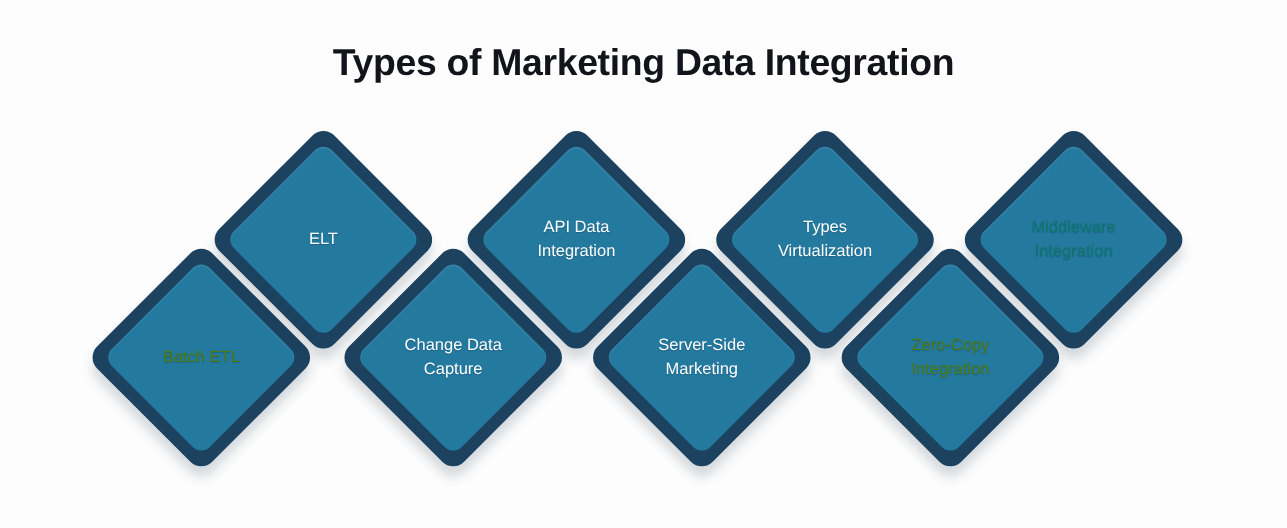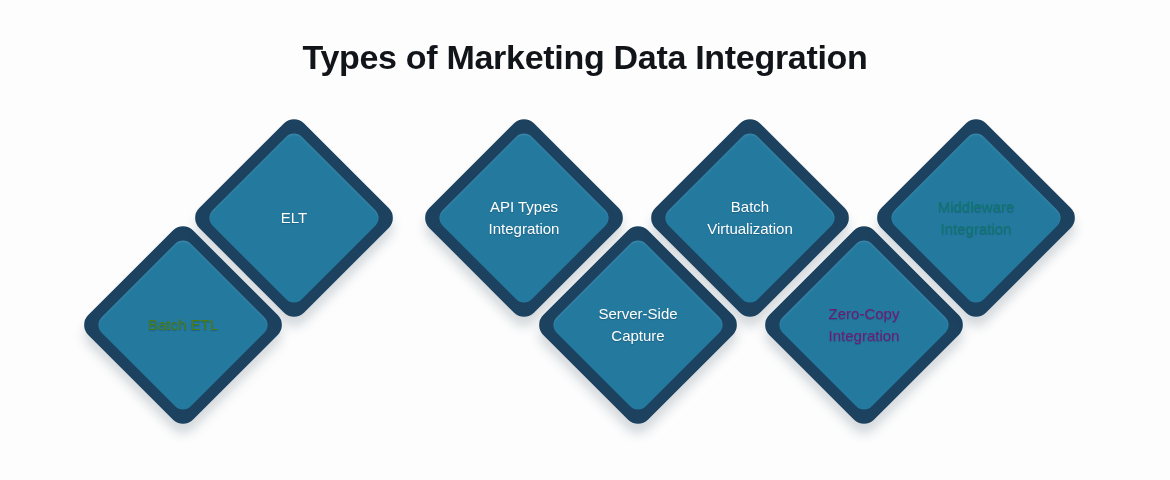--- a/index.html
+++ b/index.html
@@ -110,42 +110,48 @@
       <div class="diamond" style="left: 183px; top: 325px;">
         <div class="d-outer" style="background: rgb(28, 66, 96);"></div>
         <div class="d-inner" style="background: rgb(36, 121, 159);"></div>
         <div class="d-label" style="color: #4d7c0f;">Batch ETL</div>
       </div>
       <div class="diamond" style="left: 294px; top: 218px;">
         <div class="d-outer" style="background: rgb(28, 66, 96);"></div>
         <div class="d-inner" style="background: rgb(36, 121, 159);"></div>
         <div class="d-label" style="color: rgb(255, 255, 255);">ELT</div>
       </div>
+      <div class="diamond" style="left: 412px; top: 325px;">
+        <div class="d-outer" style="background: rgb(28, 66, 96);"></div>
+        <div class="d-inner" style="background: rgb(36, 121, 159);"></div>
+        <div class="d-label" style="color: rgb(255, 255, 255);">Change Data
+Capture</div>
+      </div>
       <div class="diamond" style="left: 524px; top: 218px;">
         <div class="d-outer" style="background: rgb(28, 66, 96);"></div>
         <div class="d-inner" style="background: rgb(36, 121, 159);"></div>
-        <div class="d-label" style="color: rgb(255, 255, 255);">API Types
+        <div class="d-label" style="color: rgb(255, 255, 255);">API Data
 Integration</div>
       </div>
       <div class="diamond" style="left: 638px; top: 325px;">
         <div class="d-outer" style="background: rgb(28, 66, 96);"></div>
         <div class="d-inner" style="background: rgb(36, 121, 159);"></div>
         <div class="d-label" style="color: rgb(255, 255, 255);">Server-Side
-Capture</div>
+Marketing</div>
       </div>
       <div class="diamond" style="left: 750px; top: 218px;">
         <div class="d-outer" style="background: rgb(28, 66, 96);"></div>
         <div class="d-inner" style="background: rgb(36, 121, 159);"></div>
-        <div class="d-label" style="color: rgb(255, 255, 255);">Batch
+        <div class="d-label" style="color: rgb(255, 255, 255);">Types
 Virtualization</div>
       </div>
       <div class="diamond" style="left: 864px; top: 325px;">
         <div class="d-outer" style="background: rgb(28, 66, 96);"></div>
         <div class="d-inner" style="background: rgb(36, 121, 159);"></div>
-        <div class="d-label" style="color: #701a75;">Zero-Copy
+        <div class="d-label" style="color: #4d7c0f;">Zero-Copy
 Integration</div>
       </div>
       <div class="diamond" style="left: 976px; top: 218px;">
         <div class="d-outer" style="background: rgb(28, 66, 96);"></div>
         <div class="d-inner" style="background: rgb(36, 121, 159);"></div>
         <div class="d-label" style="color: #0f766e;">Middleware
 Integration</div>
       </div>
     </div>
 

